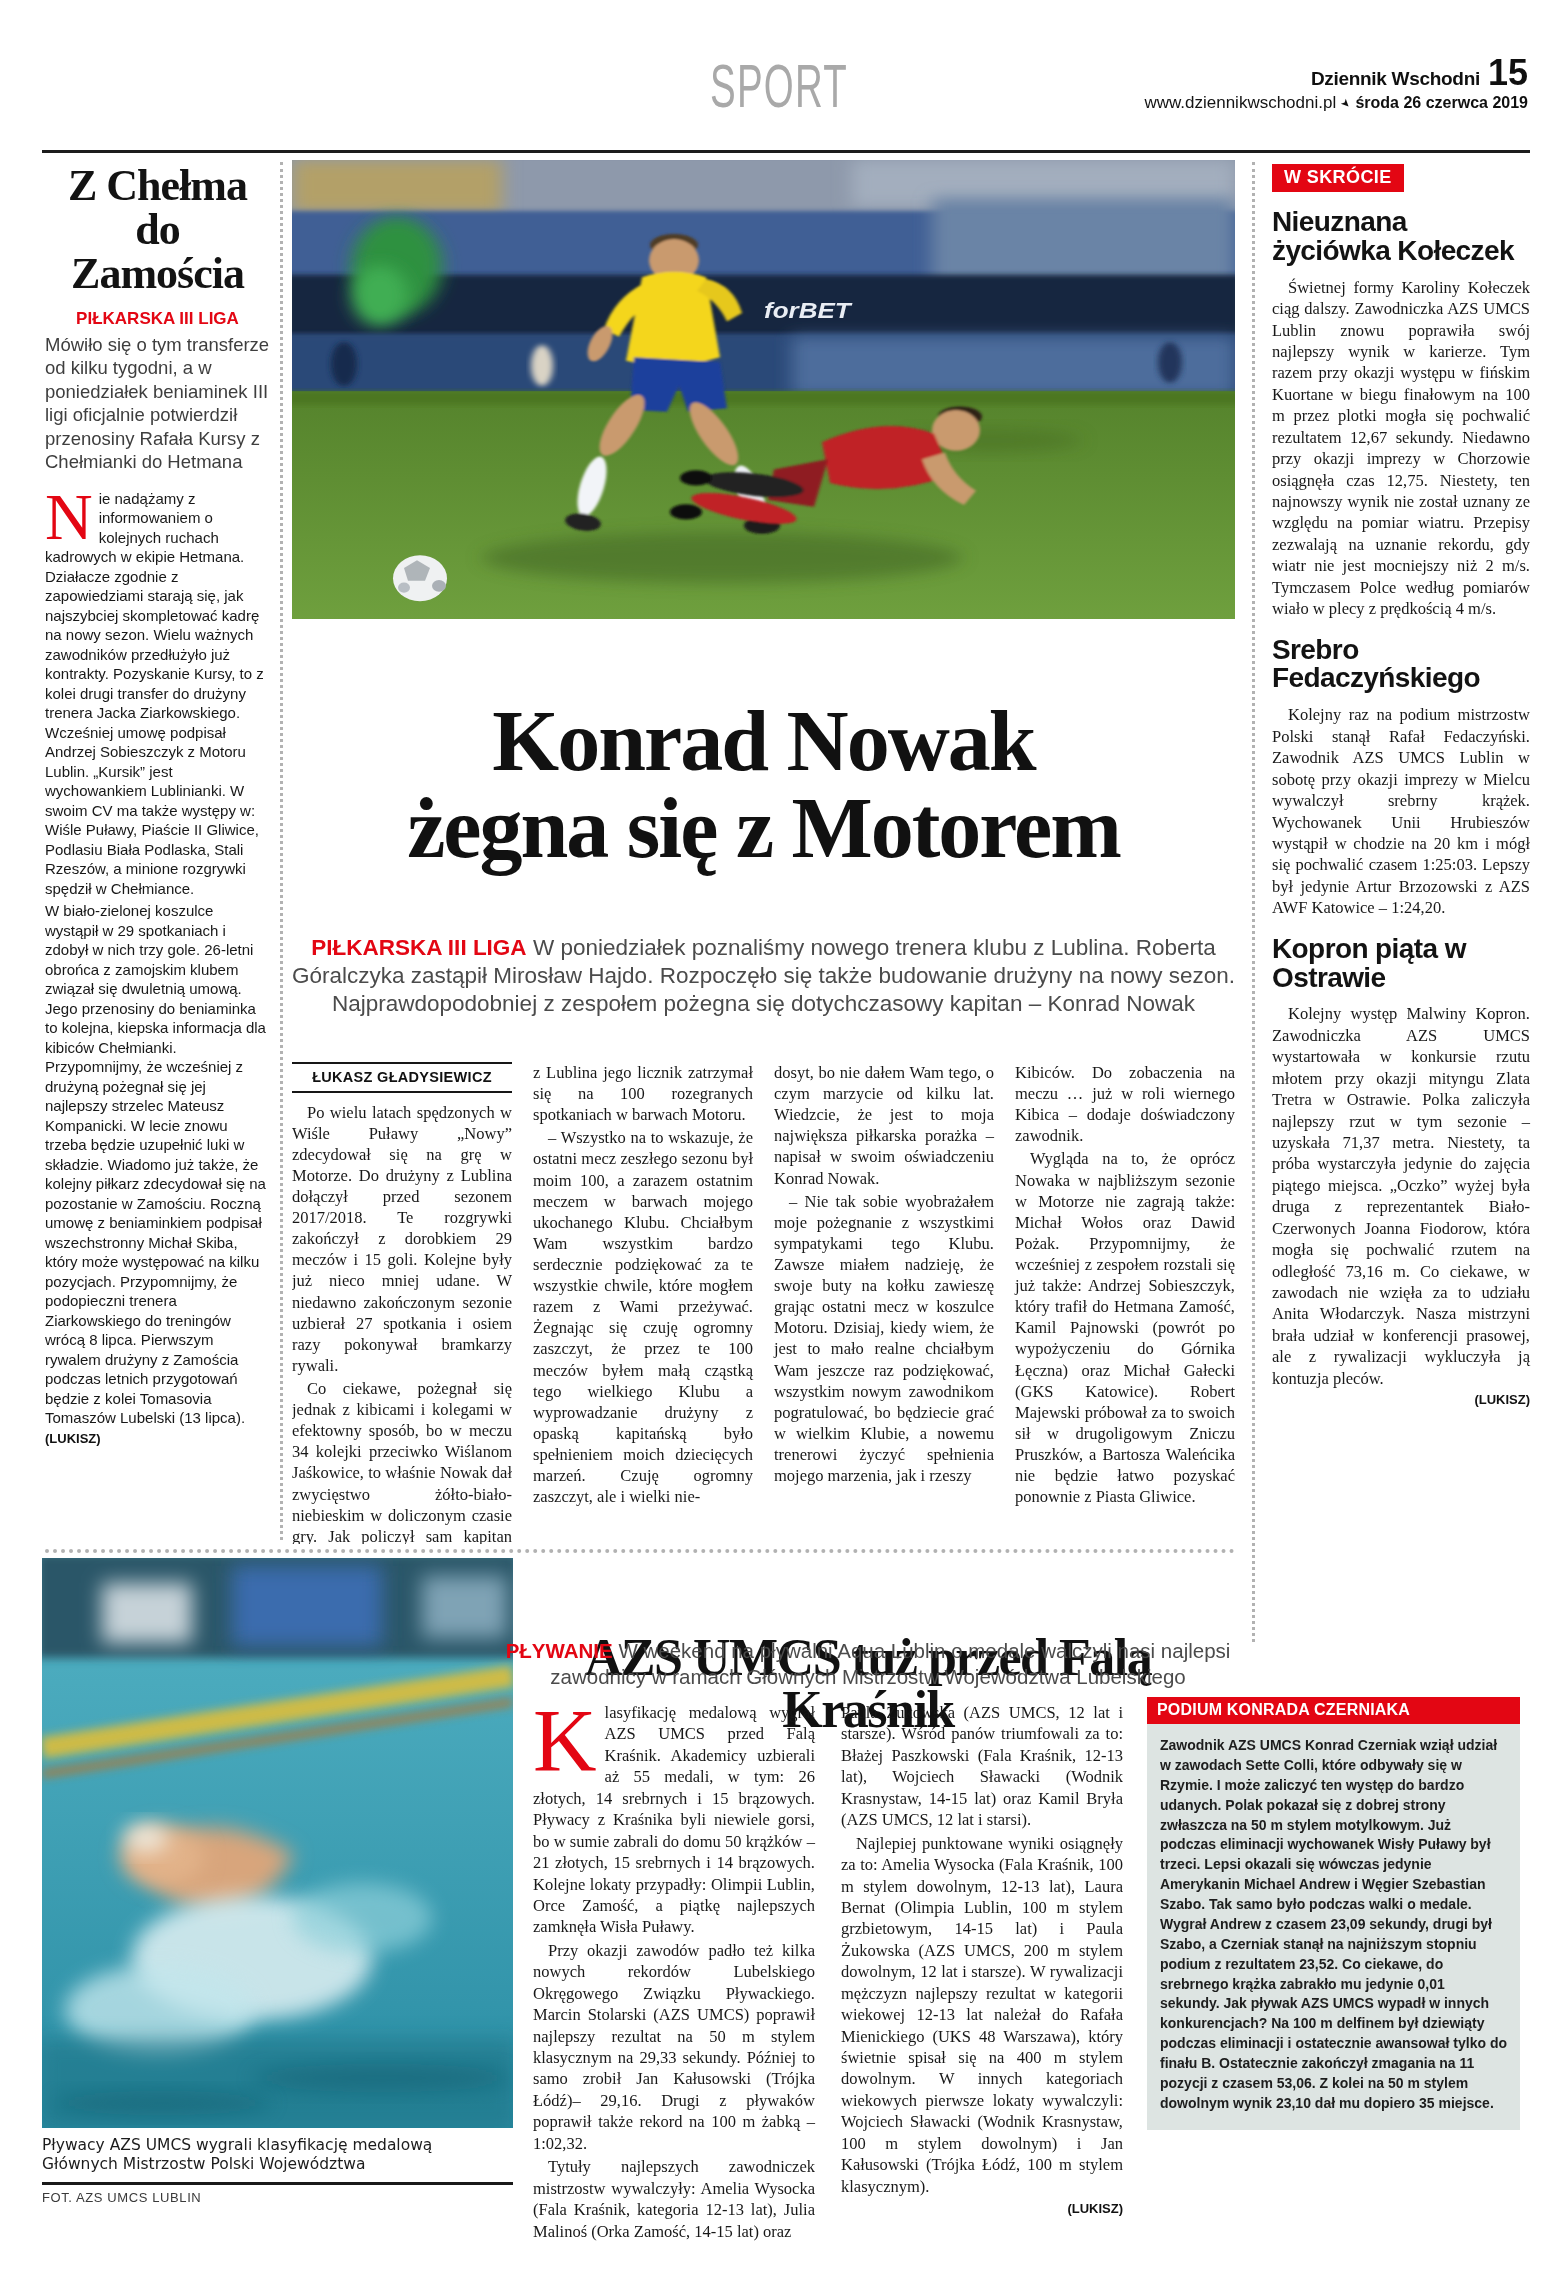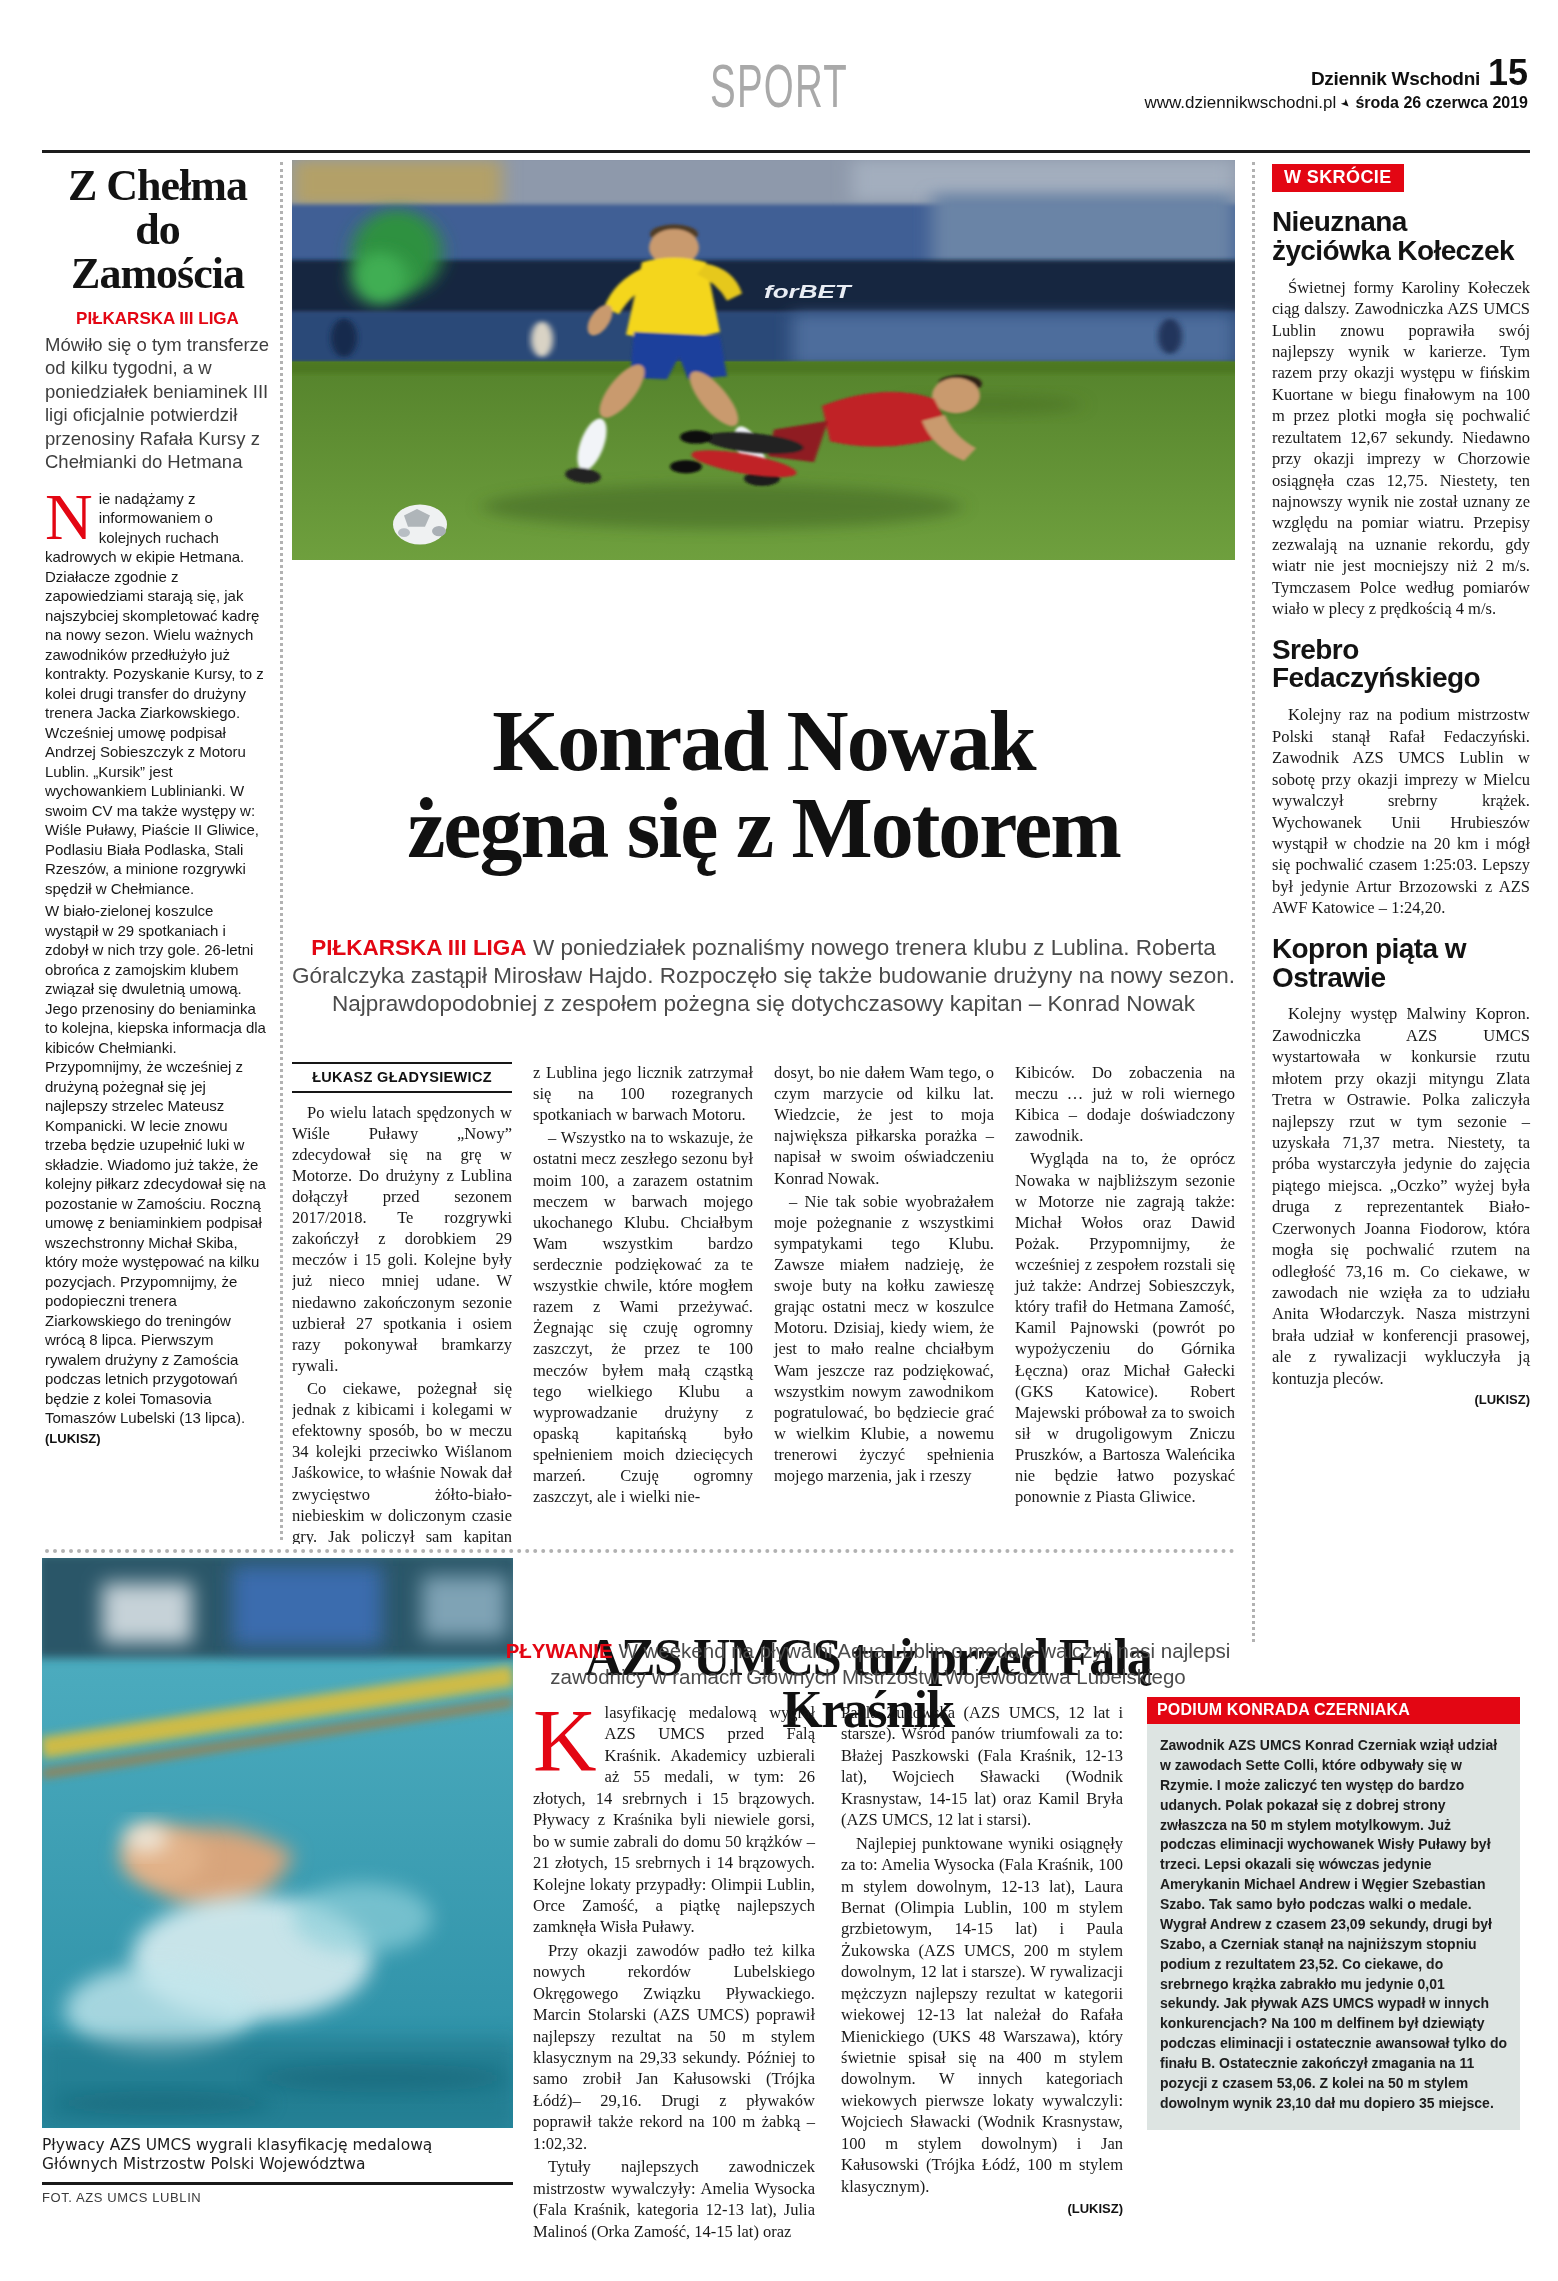--- a/index.html
+++ b/index.html
@@ -32,21 +32,21 @@
                  text-align:center;letter-spacing:-1px;color:#131313;}
   .left-kicker{display:block;text-align:center;font-size:17px;margin-top:13px;color:#e30613;font-weight:700;}
   .left-lead{margin:4px 0 0;font-size:18.5px;line-height:1.27;color:#3e3e3e;}
   .left-body{margin-top:15px;font-size:15px;line-height:1.3;color:#181818;}
   .left-body p{margin:0 0 3px;}
   .dropcap-n{float:left;color:#e30613;font-family:"Liberation Serif",serif;font-size:66px;line-height:52px;
              padding:2px 6px 0 0;font-weight:400;}
   .credit{font-weight:700;font-family:"Liberation Sans",sans-serif;font-size:13px;color:#111;}
 
   
-  .photo-main{position:absolute;left:292px;top:160px;width:943px;height:400px;overflow:hidden;background:#3d5a88;}
+  .photo-main{position:absolute;left:292px;top:160px;width:943px;height:459px;overflow:hidden;background:#3d5a88;}
   .photo-main svg,.photo-swim svg{display:block;width:100%;height:100%;}
 
   
   .main-headline{position:absolute;left:292px;top:698px;width:943px;text-align:center;
                  font-family:"Liberation Serif",serif;font-weight:700;color:#111;letter-spacing:-2px;}
   .main-headline .l1{font-size:86px;line-height:1.0;}
   .main-headline .l2{font-size:86px;line-height:1.04;}
   .main-lead{position:absolute;left:292px;top:934px;width:943px;text-align:center;
              font-family:"Liberation Sans",sans-serif;font-size:22.5px;line-height:1.24;color:#4b4b4b;margin:0;}
   .kicker-red{color:#e30613;font-weight:700;}

